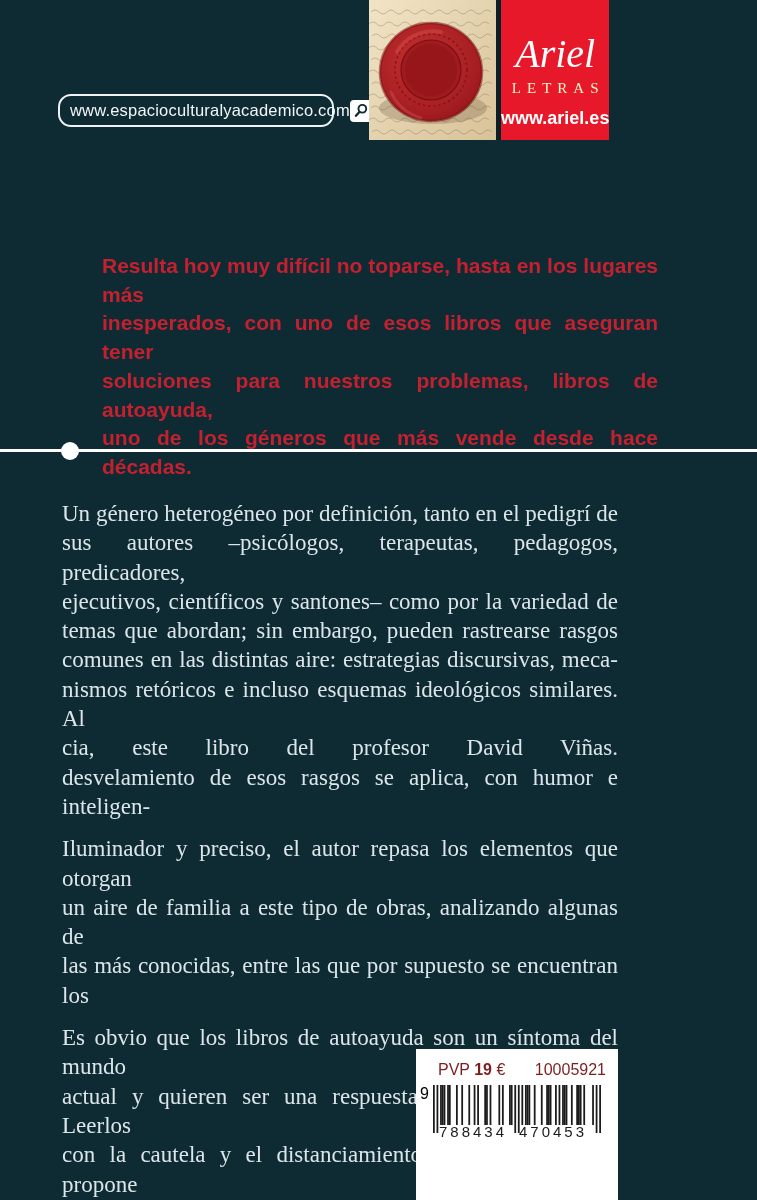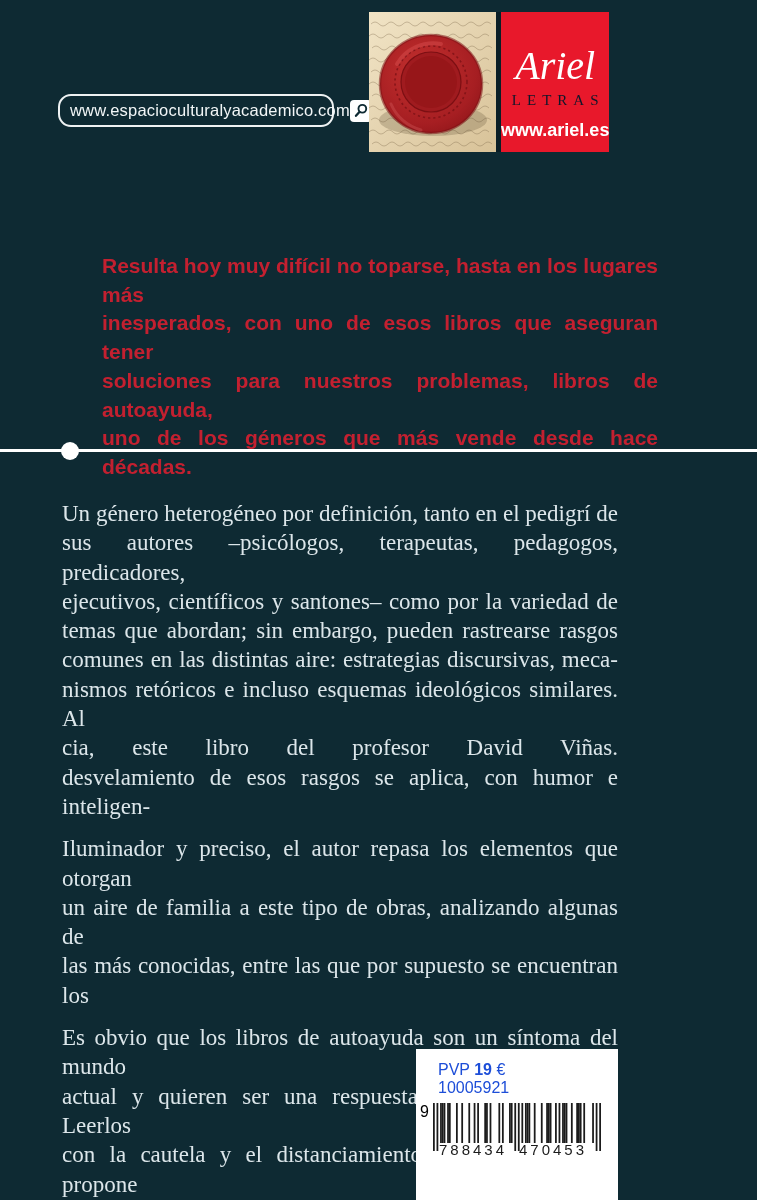--- a/index.html
+++ b/index.html
@@ -14,26 +14,26 @@
   .site-box {
     position:absolute; left:58px; top:94px; width:276px; height:33px;
     border:2px solid #eef2f3; border-radius:13px;
     display:flex; align-items:center; padding:0 4px 0 10px;
   }
   .site-url { flex:1; color:#f2f6f7; font-size:16.5px; letter-spacing:.2px; white-space:nowrap; }
   .mag-btn { width:22px; height:22px; background:#ffffff; border-radius:4px;
     display:flex; align-items:center; justify-content:center; flex:0 0 auto; }
 
   
-  .banner { position:absolute; left:369px; top:12px; width:224px; height:140px; display:flex; background:#0a1e26; }
+  .banner { position:absolute; left:369px; top:0; width:224px; height:140px; display:flex; background:#0a1e26; }
   .banner-photo { width:127px; height:140px; flex:0 0 auto; }
   .banner-gap { width:5px; flex:0 0 auto; }
   .banner-panel { flex:1; display:flex; flex-direction:column; align-items:center; padding-top:34px; }
   .publisher-name { color:#fff; font:italic 40px/1 "Liberation Serif", serif; }
-  .collection-name { color:#0f172a; font:15px/1 "Liberation Serif", serif; letter-spacing:6px; padding-left:6px; margin-top:7px; }
+  .collection-name { color:#fef9c3; font:15px/1 "Liberation Serif", serif; letter-spacing:6px; padding-left:6px; margin-top:7px; }
   .panel-site { color:#fff; font-weight:bold; font-size:18px; margin-top:12px; }
 
   
   .tagline { position:absolute; left:62px; top:252px; width:556px;
     font-weight:bold; font-size:21px; line-height:28.7px; }
   .tagline .line { text-align:justify; text-align-last:justify; }
   .tagline .line:last-child { text-align-last:left; }
 
   
   .divider-line { position:absolute; left:0; top:449px; width:757px; height:3px; background:#ffffff; }
@@ -43,21 +43,21 @@
   .body-text { position:absolute; left:62px; top:499px; width:556px;
     color:#dce6ea; font-family:"Liberation Serif", serif; font-size:23px; line-height:29.3px; }
   .para { margin-bottom:13px; }
   .para .line { text-align:justify; text-align-last:justify; }
   .para .line:last-child { text-align-last:left; }
 
   
   .barcode-box { position:absolute; left:416px; top:1049px; width:202px; height:151px;
     background:#ffffff; padding:12px 12px 0; }
   .price-row { display:flex; justify-content:space-between; align-items:baseline;
-    color:#1d4ed8; font-size:16px; padding-left:10px;flex-direction:column; }
+    color:#7f1d1d; font-size:16px; padding-left:10px; }
   .price-bold { font-weight:bold; }
   .barcode-wrap { position:relative; width:168px; height:58px; margin:6px auto 0; }
   .bars { display:block; width:168px; height:48px; fill:#1b1b1b; }
   .isbn-row { position:absolute; left:0; right:8px; top:39px; display:flex;
     color:#1c1c1c; font-size:15px; line-height:1; }
   .isbn-first { position:absolute; left:-13px; top:0; }
   .isbn-group { width:50%; text-align:center; letter-spacing:3px; }
 </style>
 </head>
 <body>

